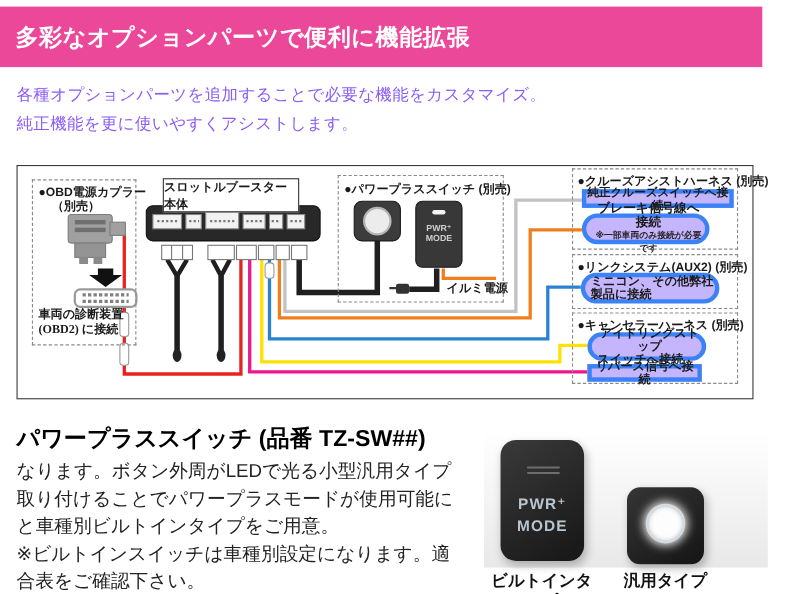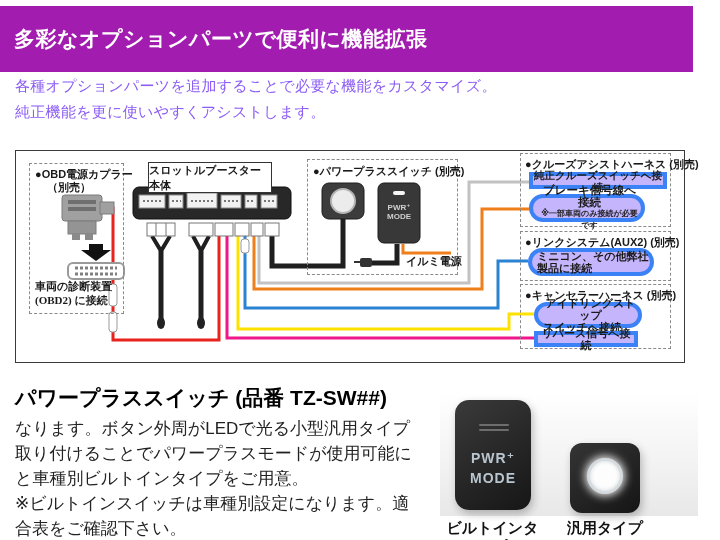--- a/index.html
+++ b/index.html
@@ -1,20 +1,20 @@
 <!DOCTYPE html>
 <html><head>
 <meta charset="utf-8">
 <style>
   html,body{margin:0;padding:0;background:#fff;}
   body{width:720px;height:540px;position:relative;overflow:hidden;
        font-family:"Liberation Sans","DejaVu Sans",sans-serif;color:#1a1a1a;}
   .abs{position:absolute;box-sizing:border-box;}
   
-  .header-bar{left:0;top:6px;width:693px;height:66px;background:#a21caf;color:#fff;
+  .header-bar{left:0;top:6px;width:693px;height:55px;background:#ec4899;color:#fff;
               display:flex;align-items:center;padding-left:14px;}
   .header-title{font-size:21px;font-weight:bold;letter-spacing:.5px;}
   .intro{left:15px;font-size:15px;color:#8b5cf6;letter-spacing:.3px;}
   
   .diagram{left:15px;top:150px;width:670px;height:213px;border:1px solid #3a3a3a;background:#fff;}
   .dashed-box{border:1px dashed #8a8a8a;background:transparent;}
   .d-title{font-size:11px;font-weight:bold;white-space:nowrap;}
   .label-box{border:4px solid #3b82f6;background:#c4b5fd;display:flex;align-items:center;
              justify-content:center;text-align:center;font-size:11px;font-weight:600;
              line-height:12px;flex-direction:column;}

